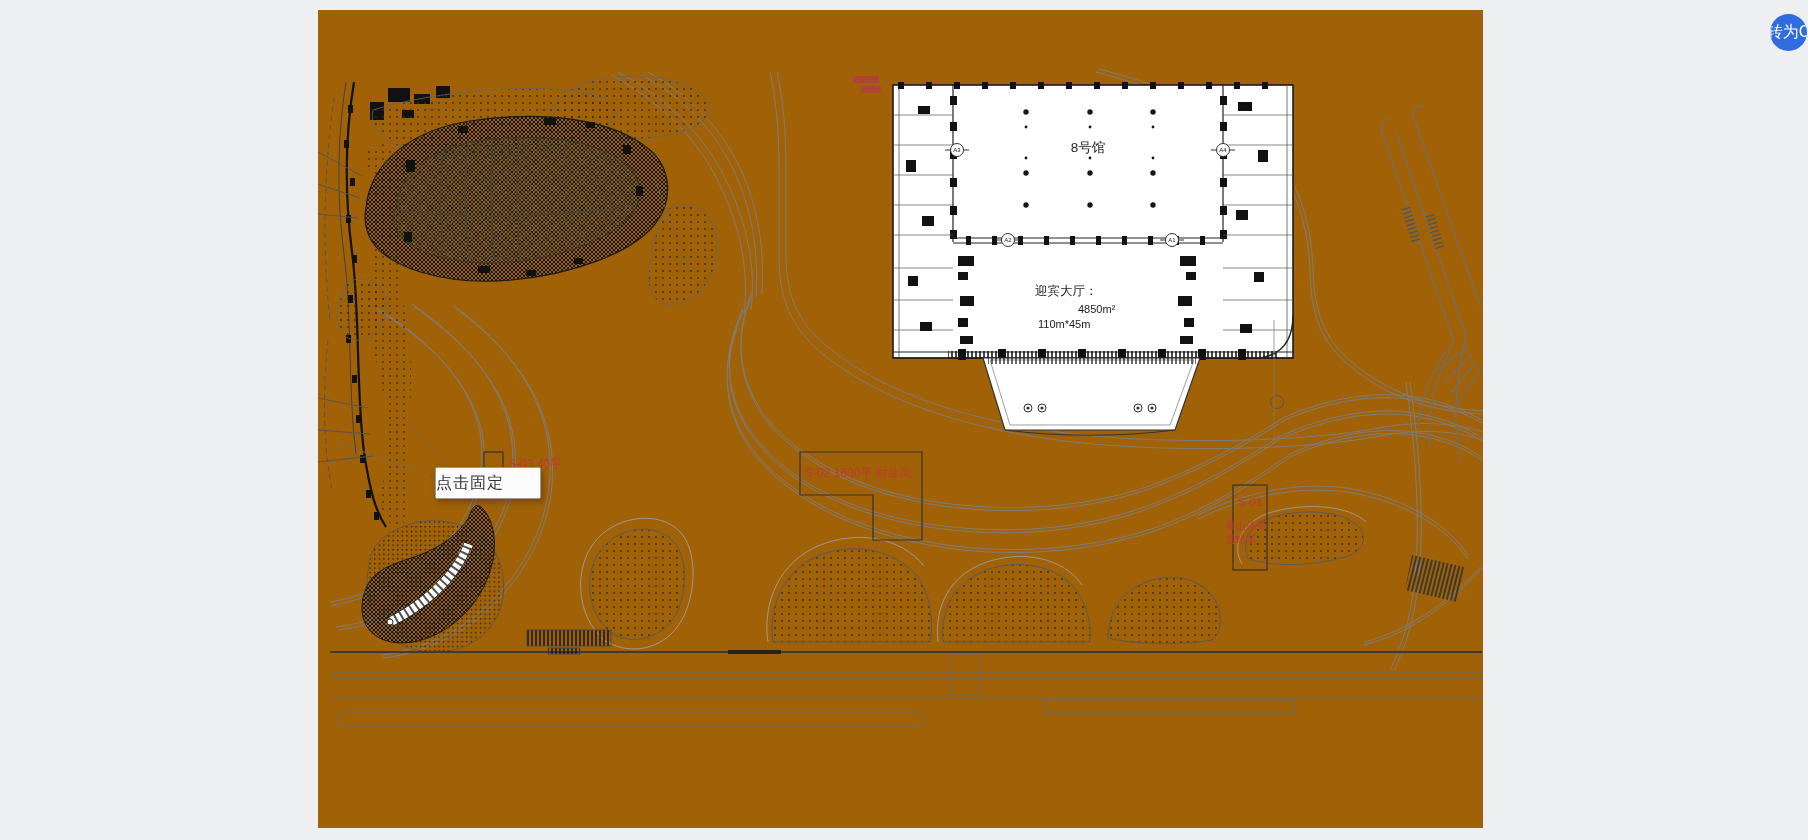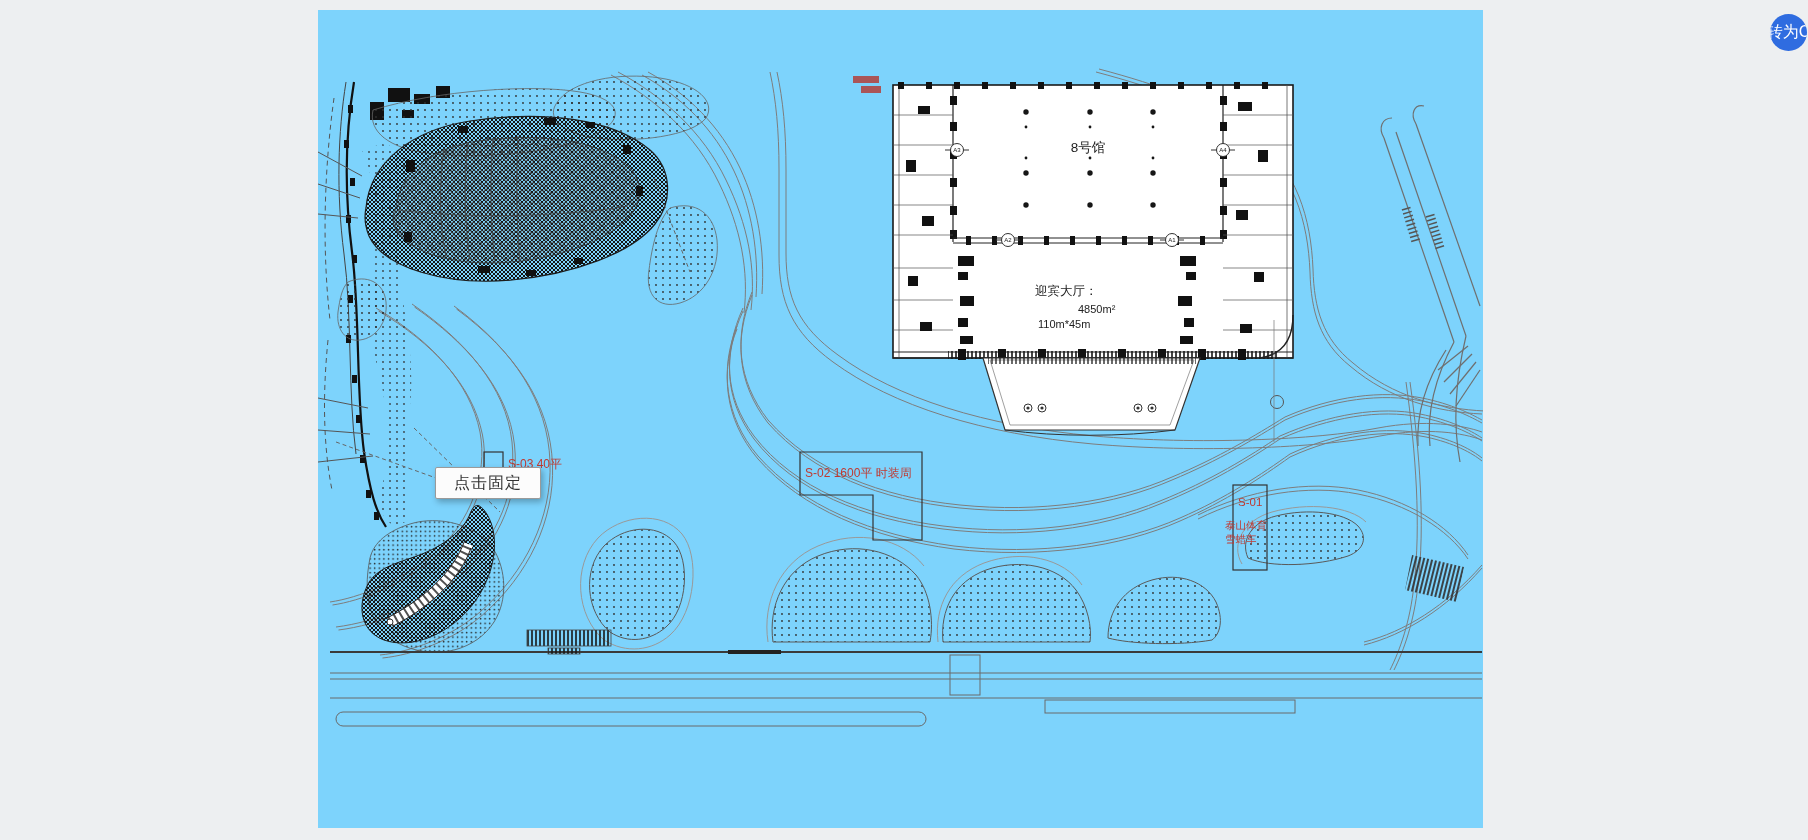--- a/index.html
+++ b/index.html
@@ -1,24 +1,24 @@
 <!DOCTYPE html>
 <html><head>
 <meta charset="utf-8">
 <style>
   html,body{margin:0;padding:0;}
   body{font-family:"Liberation Sans",sans-serif;background:#edeff1;}
   .stage{position:relative;width:1808px;height:840px;background:#edeff1;overflow:hidden;}
-  .canvas{position:absolute;left:318px;top:10px;width:1165px;height:818px;background:#7dd3fc;}
+  .canvas{position:absolute;left:318px;top:10px;width:1165px;height:818px;background:#a16207;}
   .canvas svg{display:block;width:1165px;height:818px;}
   .tooltip{
     position:absolute;left:117px;top:457px;width:104px;height:30px;
     background:#fcfcfc;border:1px solid #9a9a9a;border-radius:2px;
     box-shadow:2px 3px 6px rgba(0,0,0,.28);
-    display:flex;align-items:center;justify-content:center;
+    display:flex;align-items:center;justify-content:flex-start;
     font-size:16px;color:#333;letter-spacing:1px;cursor:pointer;
   }
   .fab{
     position:absolute;left:1770px;top:14px;width:37px;height:37px;border-radius:50%;
     display:flex;align-items:center;justify-content:center;overflow:hidden;
     color:#fff;font-size:16px;white-space:nowrap;cursor:pointer;border:none;
   }
   text{font-family:"Liberation Sans",sans-serif;}
   .red{fill:#bf3a32;}
   .ann{fill:#222;}

